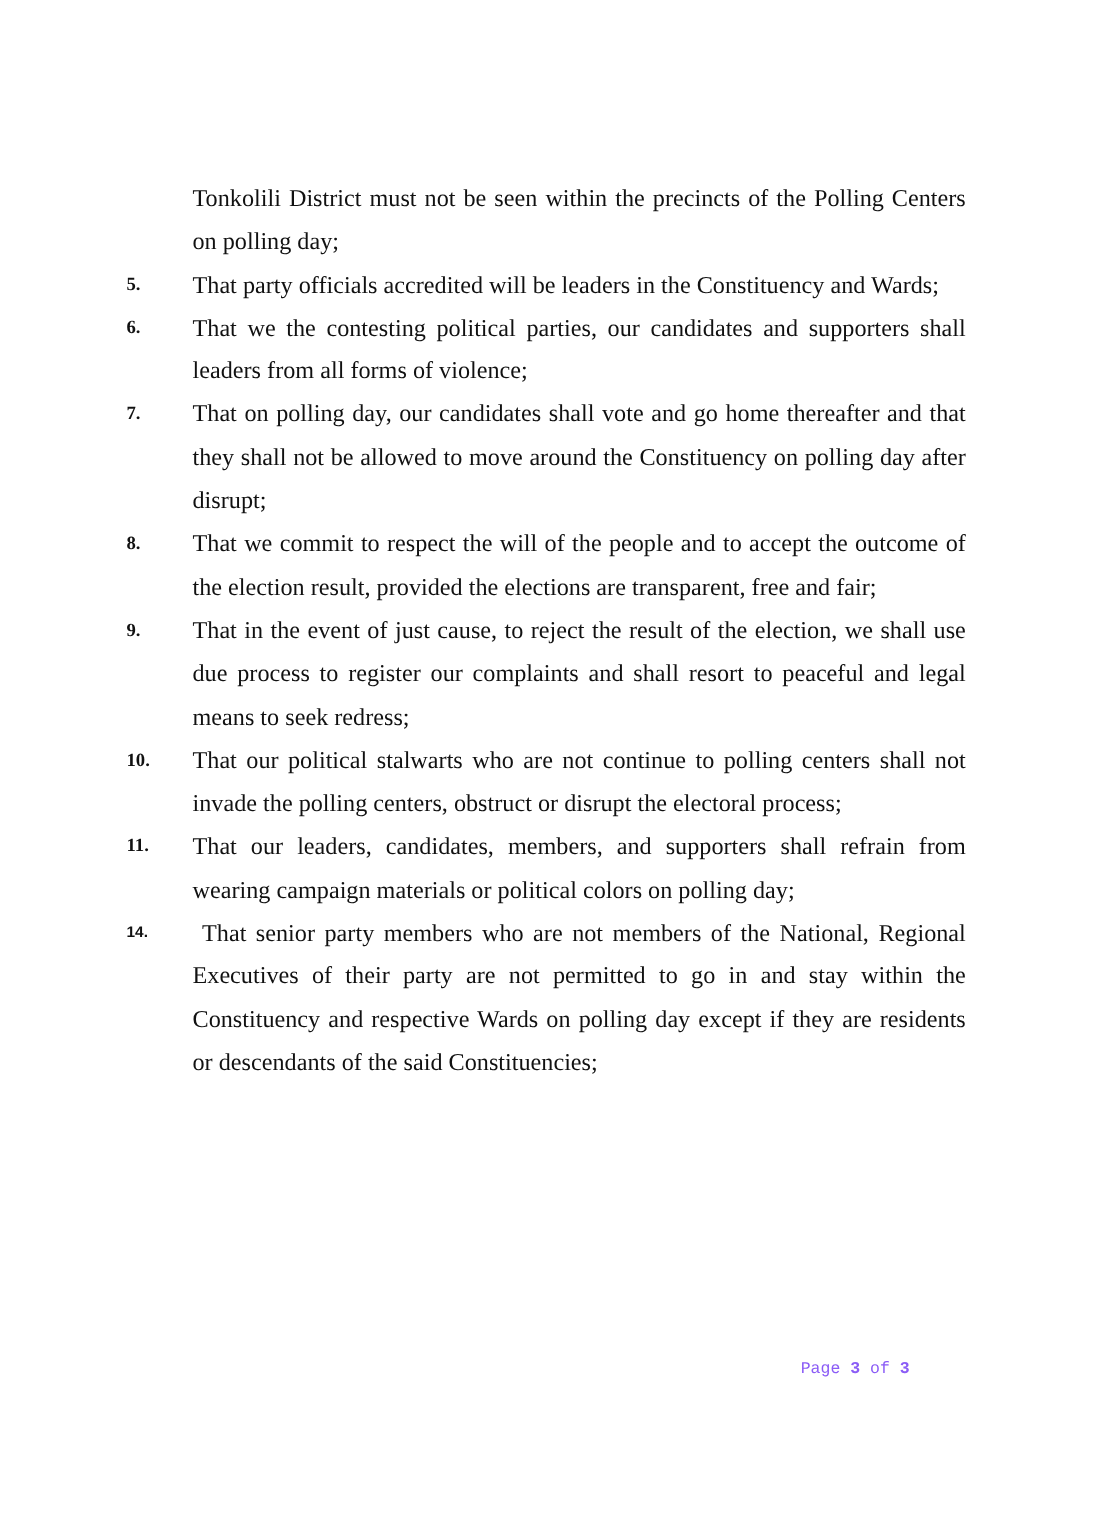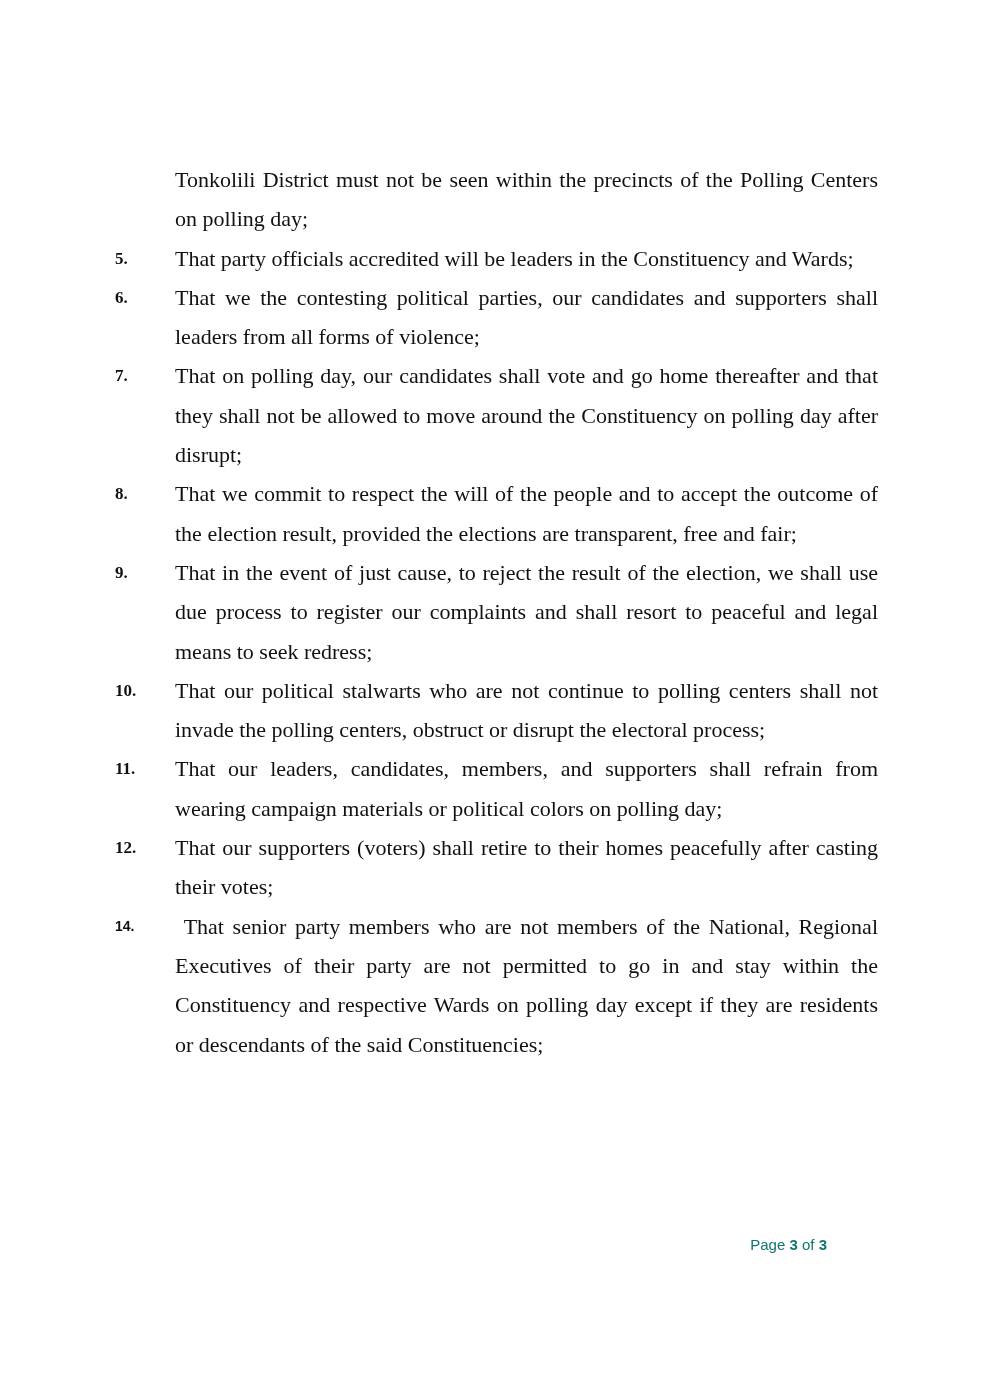--- a/index.html
+++ b/index.html
@@ -23,22 +23,22 @@
     }
     .num.sans { font-family: "Liberation Sans", "DejaVu Sans", sans-serif; font-size: 14px; }
     .text {
       flex: 1 1 auto;
       font-size: 22px; line-height: 39.3px;
       text-align: justify; text-align-last: left;
     }
     .cont { padding-left: 60px; }
     .footer {
       position: absolute; right: 119px; top: 1236px;
-      font-family: Liberation Sans, sans-serif;
-      font-size: 15px; color: #0f766e;
+      font-family: Liberation Mono, monospace;
+      font-size: 15px; color: #8b5cf6;
     }
     .footer b { font-weight: bold; }
   </style>
 </head>
 <body>
 
 <div class="page">
   <div class="content">
     <div class="item cont">
       <div class="text">Tonkolili District must not be seen within the precincts of the Polling Centers on polling day;</div>
@@ -66,24 +66,20 @@
     </div>
     <div class="item">
       <div class="num">10.</div>
       <div class="text">That our political stalwarts who are not continue to polling centers shall not invade the polling centers, obstruct or disrupt the electoral process;</div>
     </div>
     <div class="item">
       <div class="num">11.</div>
       <div class="text">That our leaders, candidates, members, and supporters shall refrain from wearing campaign materials or political colors on polling day;</div>
     </div>
     <div class="item">
-      <div class="num">12.</div>
-      <div class="text">That our supporters (voters) shall retire to their homes peacefully after casting their votes;</div>
-    </div>
-    <div class="item">
       <div class="num sans">14.</div>
       <div class="text" style="white-space: pre-wrap;"> That senior party members who are not members of the National, Regional Executives of their party are not permitted to go in and stay within the Constituency and respective Wards on polling day except if they are residents or descendants of the said Constituencies;</div>
     </div>
   </div>
 
   <div class="footer">
     <span>Page</span>
     <b>3</b>
     <span>of</span>
     <b>3</b>

